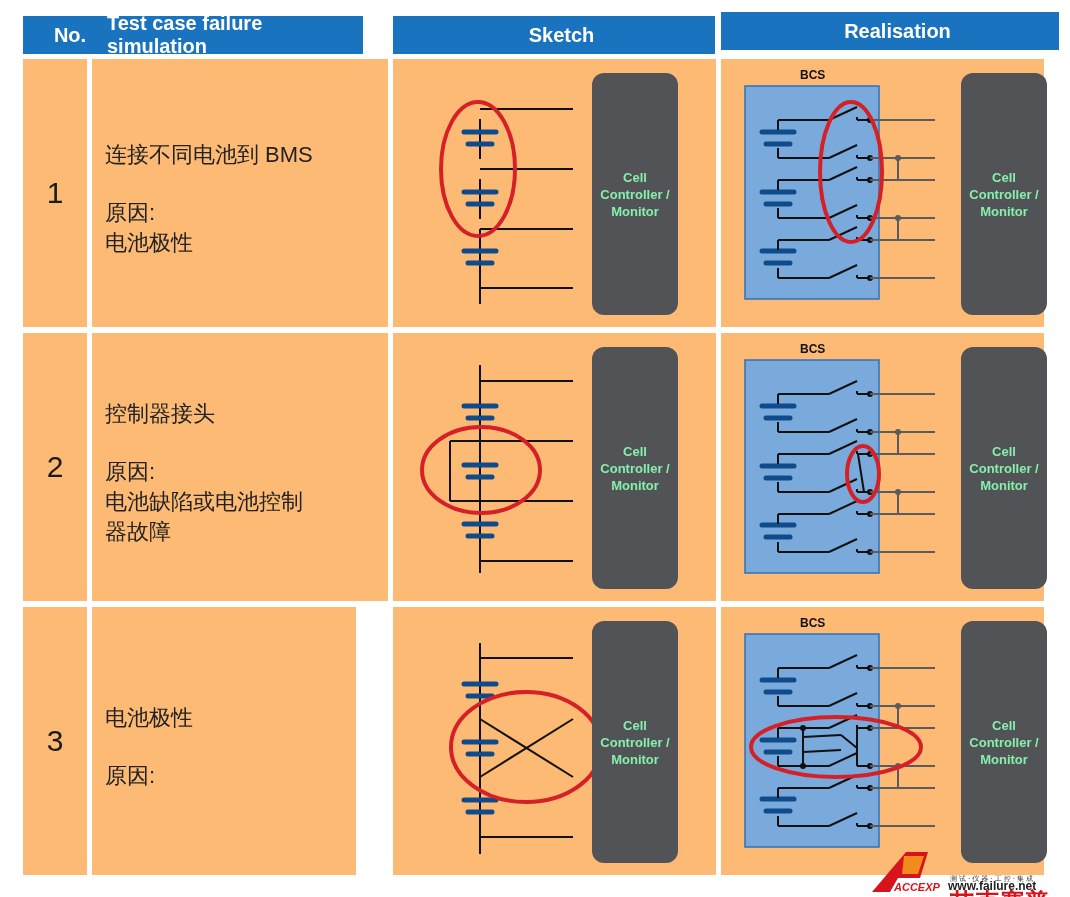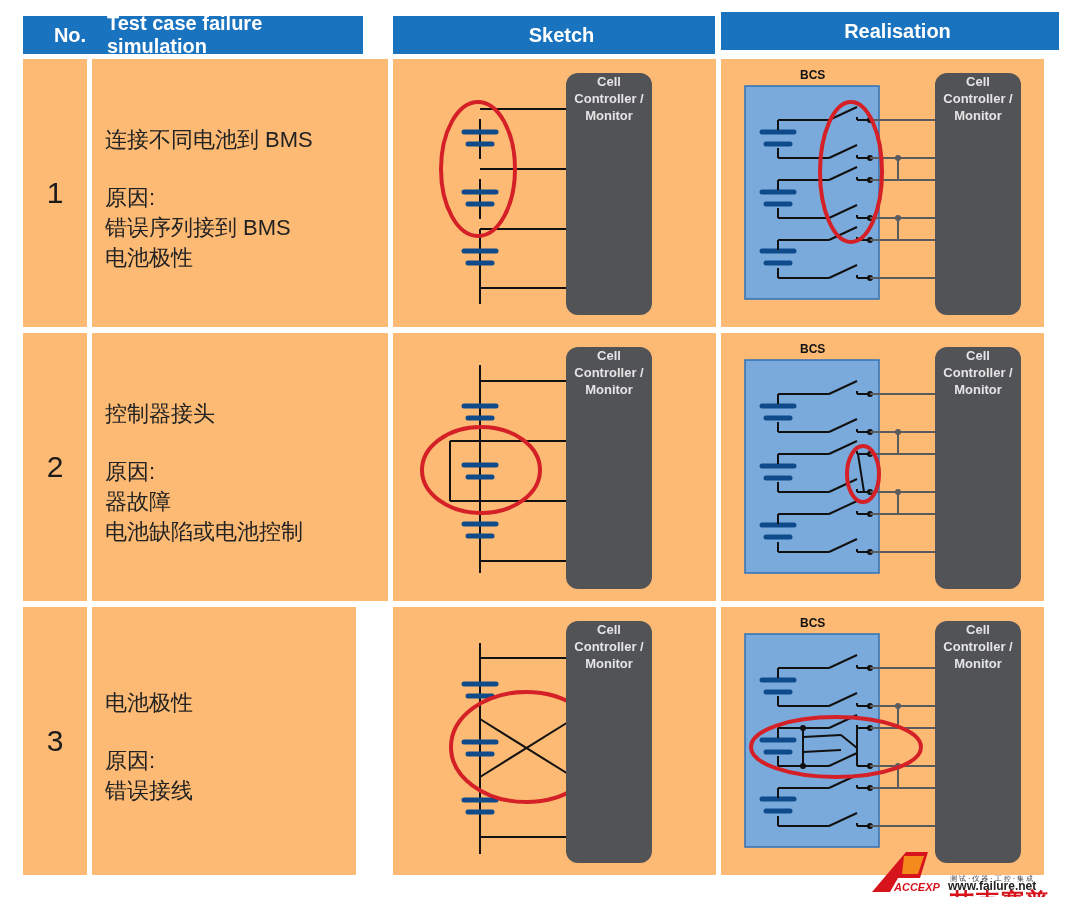--- a/index.html
+++ b/index.html
@@ -5,22 +5,22 @@
   html, body { margin: 0; padding: 0; background: #ffffff; }
   body { width: 1070px; height: 897px; position: relative; overflow: hidden;
          font-family: "Liberation Sans", "DejaVu Sans", sans-serif; }
   .hdr { position: absolute; top: 0; height: 38px; background: #1a73be; color: #fff;
          font-weight: bold; font-size: 20px; display: flex; align-items: center; justify-content: center; padding-left: 15px; }
   .cell { position: absolute; background: #fdba74; }
   .num { font-size: 30px; color: #1a1a1a; display: flex; align-items: center; justify-content: center; }
   .desc { font-size: 22px; color: #222; padding: 12px 0 0 13px; box-sizing: border-box;
           display: flex; flex-direction: column; justify-content: center; line-height: 30px; }
   .desc .gap { height: 28px; }
-  .cc { position: absolute; background: #525356; border-radius: 12px; color: #e5e5e5; font-weight: bold;
-        font-size: 13px; display: flex; justify-content: center; text-align: center; line-height: 17px; }
+  .cc { position: absolute; background: #525356; border-radius: 12px; color: #86efac; font-weight: bold;
+        font-size: 13px; display: flex; align-items: center; justify-content: center; text-align: center; line-height: 17px; margin-left: 26px; }
   .bcs-label { position: absolute; font-weight: bold; font-size: 12px; color: #111; }
   svg { position: absolute; left: 0; top: 0; overflow: visible; }
   .logo { position: absolute; left: 868px; top: 848px; width: 200px; height: 46px; }
   .logo-cn { position: absolute; left: 82px; top: 0; color: #d7131c; font-weight: bold; font-size: 24px; letter-spacing: 1px; margin-top: 38px; }
   .logo-sub { position: absolute; left: 82px; top: 26px; color: #333; font-size: 7px; letter-spacing: 2px; }
   .logo-url { position: absolute; left: 80px; top: 31px; color: #222; font-weight: bold; font-size: 12px; }
 </style>
 </head>
 <body>
 
@@ -31,21 +31,20 @@
 
 <div id="rows">
     <div>
     <div class="cell num" style="left:23px;top:59px;width:64px;height:268px;">
       <span>1</span>
       </div>
     <div class="cell desc" style="left:92px;top:59px;width:296px;height:268px;">
       <div>连接不同电池到 BMS</div>
       <div class="gap"></div>
       <div>原因:</div>
-      <div>错误序列接到 BMS</div>
         <div>电池极性</div>
     </div>
     <div class="cell" style="left:393px;top:59px;width:323px;height:268px;">
       <svg width="323" height="268">
           <line x1="87" y1="50" x2="180" y2="50" stroke="#111" stroke-width="2"></line>
           <line x1="87" y1="110" x2="180" y2="110" stroke="#111" stroke-width="2"></line>
           <line x1="87" y1="170" x2="180" y2="170" stroke="#111" stroke-width="2"></line>
           <line x1="87" y1="229" x2="180" y2="229" stroke="#111" stroke-width="2"></line>
           <line x1="87" y1="60" x2="87" y2="100" stroke="#111" stroke-width="2"></line>
           <line x1="87" y1="120" x2="87" y2="160" stroke="#111" stroke-width="2"></line>
@@ -135,22 +134,22 @@
       </div>
   </div>
     <div>
     <div class="cell num" style="left:23px;top:333px;width:64px;height:268px;">
       <span>2</span>
       </div>
     <div class="cell desc" style="left:92px;top:333px;width:296px;height:268px;">
       <div>控制器接头</div>
       <div class="gap"></div>
       <div>原因:</div>
-      <div>器故障</div>
-        <div>电池缺陷或电池控制</div>
+      <div>电池缺陷或电池控制</div>
+        <div>器故障</div>
     </div>
     <div class="cell" style="left:393px;top:333px;width:323px;height:268px;">
       <svg width="323" height="268">
           <line x1="87" y1="32" x2="87" y2="240" stroke="#111" stroke-width="2"></line>
           <line x1="87" y1="48" x2="180" y2="48" stroke="#111" stroke-width="2"></line>
           <line x1="57" y1="108" x2="180" y2="108" stroke="#111" stroke-width="2"></line>
           <line x1="57" y1="168" x2="180" y2="168" stroke="#111" stroke-width="2"></line>
           <line x1="57" y1="108" x2="57" y2="168" stroke="#111" stroke-width="2"></line>
           <line x1="87" y1="228" x2="180" y2="228" stroke="#111" stroke-width="2"></line>
           <line x1="71" y1="73" x2="103" y2="73" stroke="#0f4a8a" stroke-width="5" stroke-linecap="round"></line>
@@ -239,21 +238,20 @@
       </div>
   </div>
     <div>
     <div class="cell num" style="left:23px;top:607px;width:64px;height:268px;">
       <span>3</span>
       </div>
     <div class="cell desc" style="left:92px;top:607px;width:264px;height:268px;">
       <div>电池极性</div>
       <div class="gap"></div>
       <div>原因:</div>
-      <div>错误接线</div>
     </div>
     <div class="cell" style="left:393px;top:607px;width:323px;height:268px;">
       <svg width="323" height="268">
           <line x1="87" y1="36" x2="87" y2="247" stroke="#111" stroke-width="2"></line>
           <line x1="87" y1="51" x2="180" y2="51" stroke="#111" stroke-width="2"></line>
           <line x1="87" y1="112" x2="180" y2="170" stroke="#111" stroke-width="2"></line>
           <line x1="87" y1="170" x2="180" y2="112" stroke="#111" stroke-width="2"></line>
           <line x1="87" y1="230" x2="180" y2="230" stroke="#111" stroke-width="2"></line>
           <line x1="71" y1="77" x2="103" y2="77" stroke="#0f4a8a" stroke-width="5" stroke-linecap="round"></line>
           <line x1="75" y1="89" x2="99" y2="89" stroke="#0f4a8a" stroke-width="5" stroke-linecap="round"></line>

